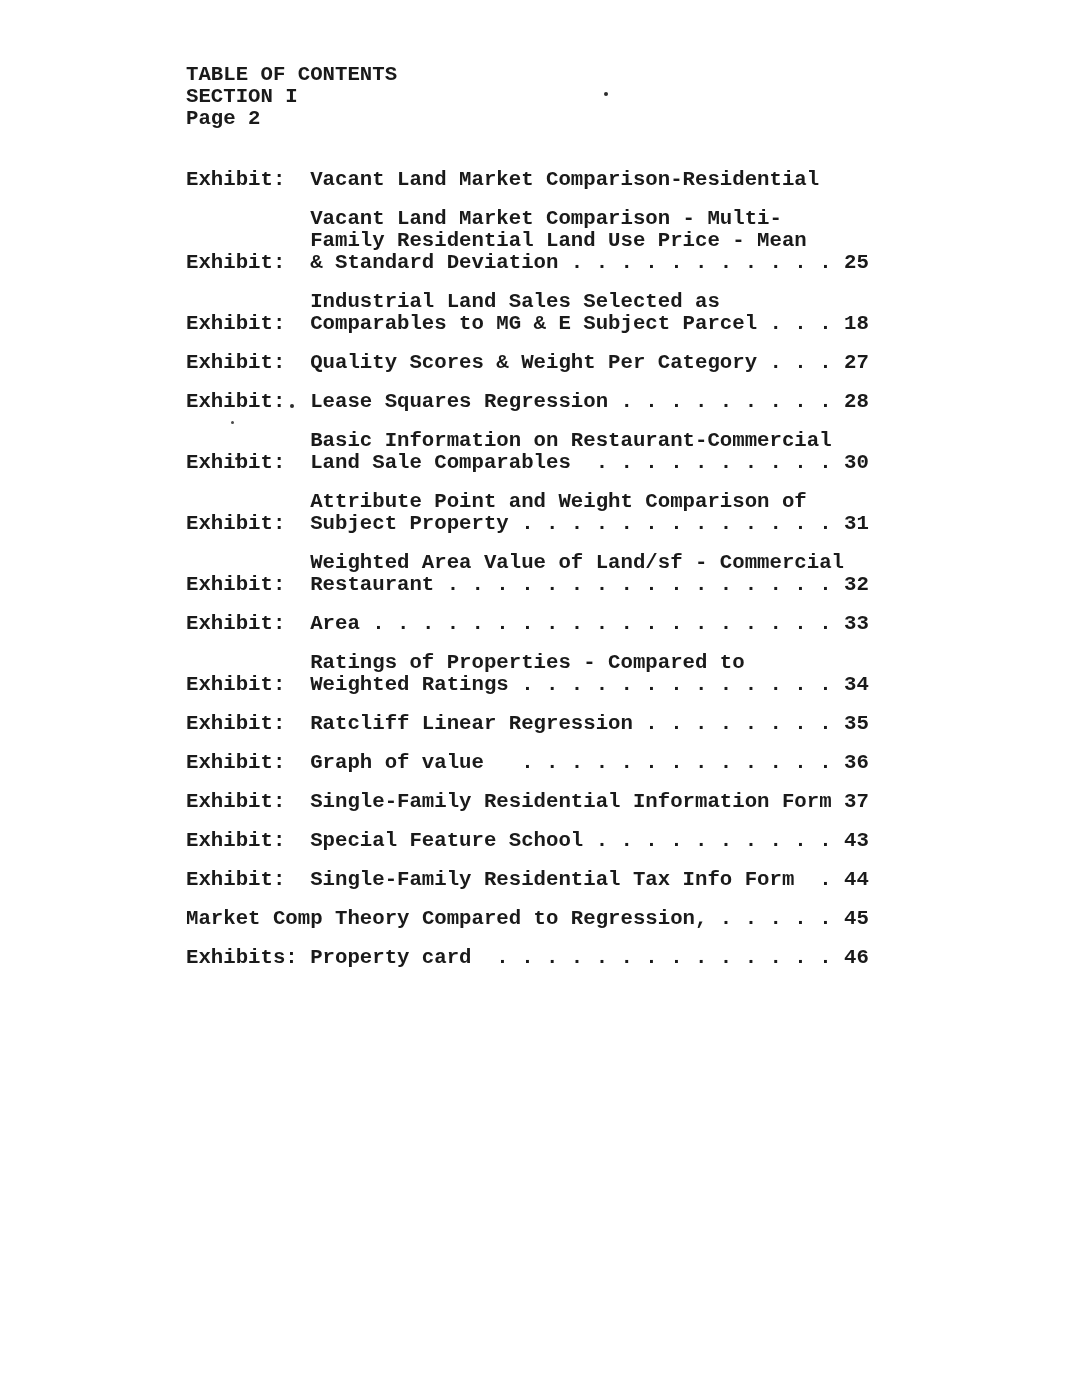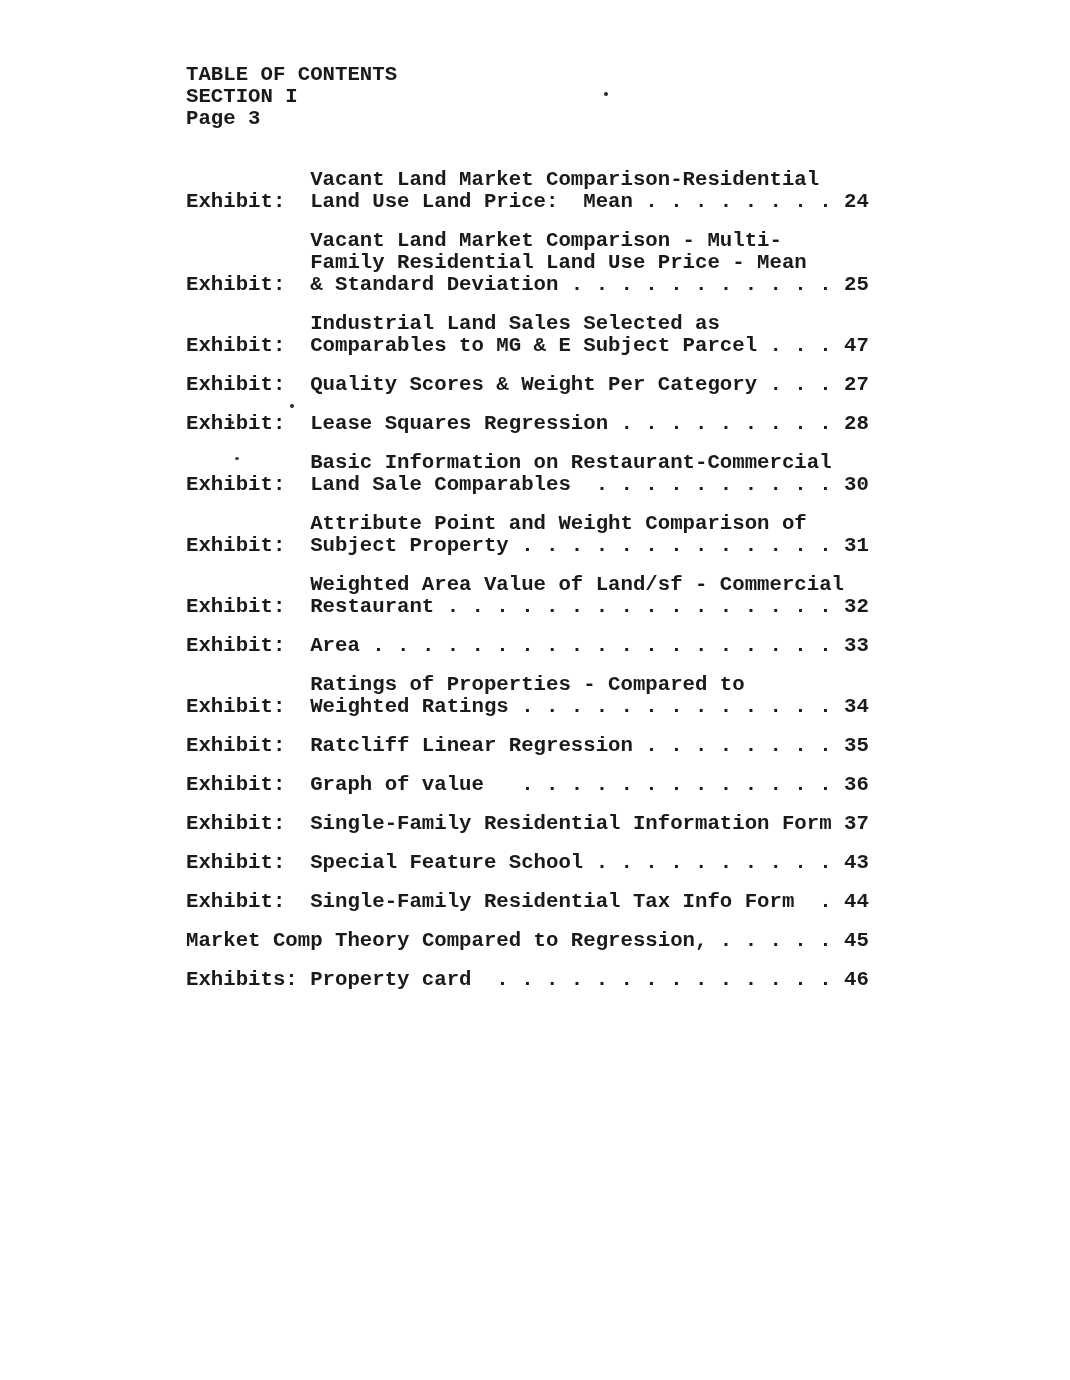--- a/index.html
+++ b/index.html
@@ -36,47 +36,46 @@
   <span class="spk s1"></span>
   <span class="spk s2"></span>
   <span class="spk s3"></span>
   <span class="spk s4"></span>
 
   <div class="content">
 
     <div class="hdr">
       <div class="ln">TABLE OF CONTENTS</div>
       <div class="ln">SECTION I</div>
-      <div class="ln">Page 3</div>
+      <div class="ln">Page 2</div>
     </div>
 
     <div class="toc">
 
       <div class="entry">
         <span class="lbl">Exhibit:</span>
         <div class="bd">
           <div class="ln">Vacant Land Market Comparison-Residential</div>
-          <div class="ln"><span>Land Use Land Price:  Mean</span><span class="leader"> . . . . . . . . </span><span class="pg">24</span></div>
         </div>
       </div>
 
       <div class="entry">
         <span class="lbl">Exhibit:</span>
         <div class="bd">
           <div class="ln">Vacant Land Market Comparison - Multi-</div>
           <div class="ln">Family Residential Land Use Price - Mean</div>
           <div class="ln"><span>&amp; Standard Deviation</span><span class="leader"> . . . . . . . . . . . </span><span class="pg">25</span></div>
         </div>
       </div>
 
       <div class="entry">
         <span class="lbl">Exhibit:</span>
         <div class="bd">
           <div class="ln">Industrial Land Sales Selected as</div>
-          <div class="ln"><span>Comparables to MG &amp; E Subject Parcel</span><span class="leader"> . . . </span><span class="pg">47</span></div>
+          <div class="ln"><span>Comparables to MG &amp; E Subject Parcel</span><span class="leader"> . . . </span><span class="pg">18</span></div>
         </div>
       </div>
 
       <div class="entry">
         <span class="lbl">Exhibit:</span>
         <div class="bd">
           <div class="ln"><span>Quality Scores &amp; Weight Per Category</span><span class="leader"> . . . </span><span class="pg">27</span></div>
         </div>
       </div>
 

